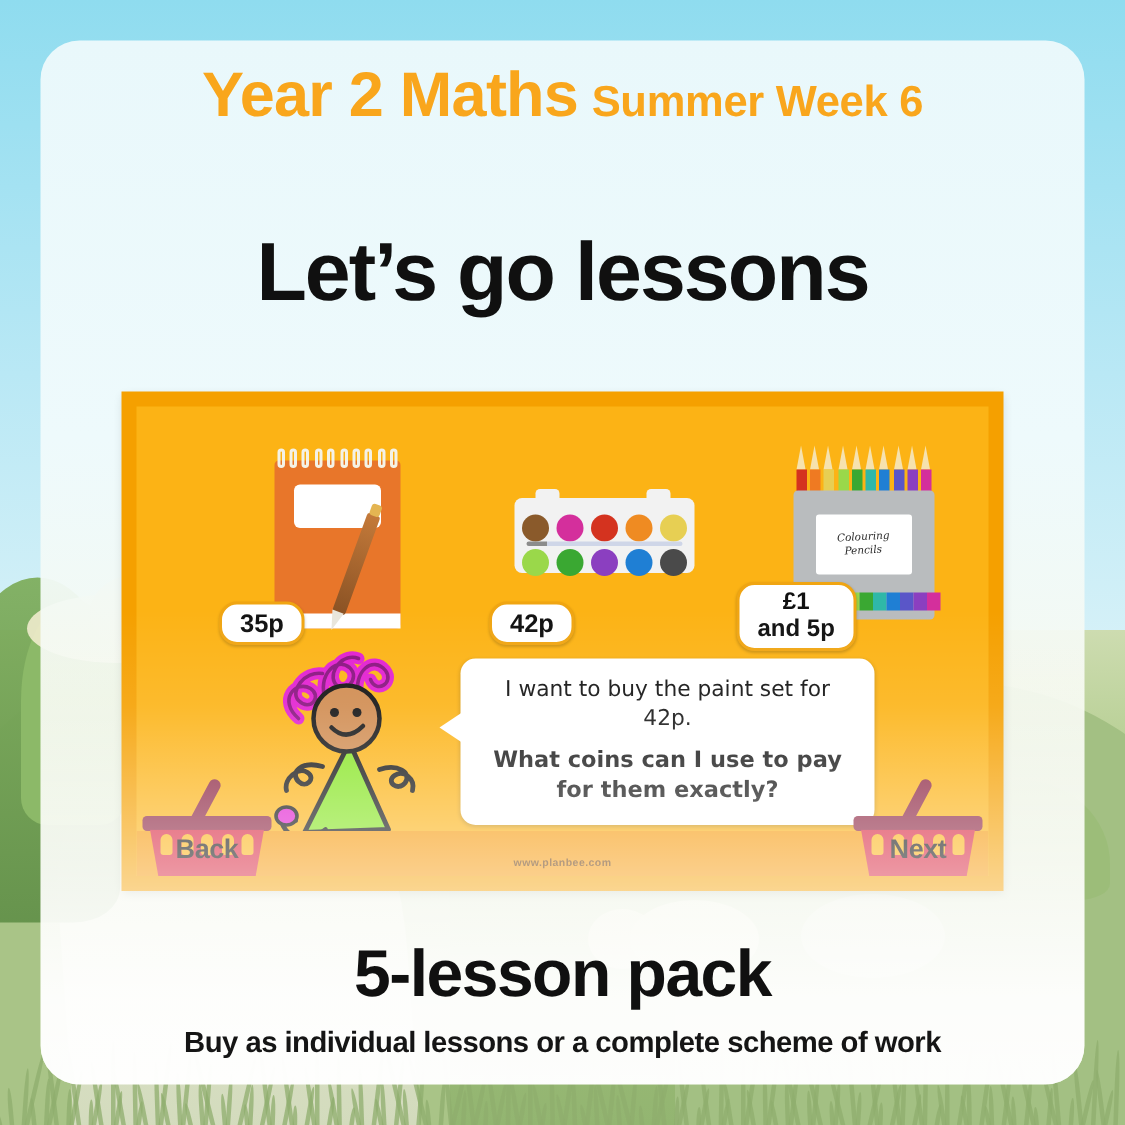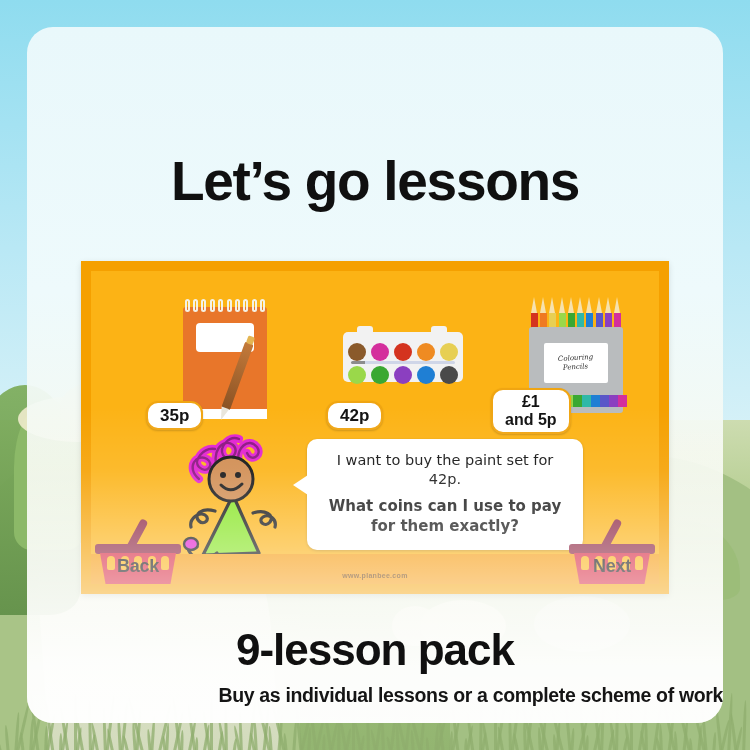--- a/index.html
+++ b/index.html
@@ -427,21 +427,21 @@
     text-align: center;
     font-size: 44px;
     font-weight: bold;
     color: #101010;
     letter-spacing: -1px;
   }
   .pack-sub {
     position: absolute;
     left: 0; top: 657px;
     width: 696px;
-    text-align: right;
+    text-align: center;
     font-size: 19.5px;
     font-weight: bold;
     color: #151515;
     letter-spacing: -.35px;
   }
 </style>
 </head>
 <body>
 
 <div id="root">
@@ -607,20 +607,23 @@
       <div class="blade" style="left: 720px; height: 50px; transform: rotate(-6deg);"></div>
       <div class="blade" style="left: 727px; height: 63px; transform: rotate(3deg);"></div>
       <div class="blade" style="left: 734px; height: 30px; transform: rotate(12deg);"></div>
       <div class="blade" style="left: 735px; height: 43px; transform: rotate(-7deg);"></div>
       <div class="blade" style="left: 742px; height: 56px; transform: rotate(2deg);"></div>
       <div class="blade" style="left: 749px; height: 23px; transform: rotate(11deg);"></div>
     </div>
 
   <div class="card">
 
+    <div class="kicker">
+      <span class="k-main">Year 2 Maths</span><span class="k-sub">Summer Week 6</span>
+    </div>
 
     <div class="title">Let’s go lessons</div>
 
     <div class="slide">
       <div class="slide-inner">
 
         <div class="item nb-wrap">
           <div class="nb-body">
             <div class="nb-white"></div>
             <div class="nb-bottom"></div>
@@ -798,17 +801,17 @@
               <span></span>
             </div>
           <div class="bk-label">Next</div>
         </div>
 
       </div>
     </div>
 
     <div class="card-fade"></div>
 
-    <div class="pack-title">9-lesson pack</div>
+    <div class="pack-title">5-lesson pack</div>
     <div class="pack-sub">Buy as individual lessons or a complete scheme of work</div>
 
   </div>
 </div>
 
 </body></html>

